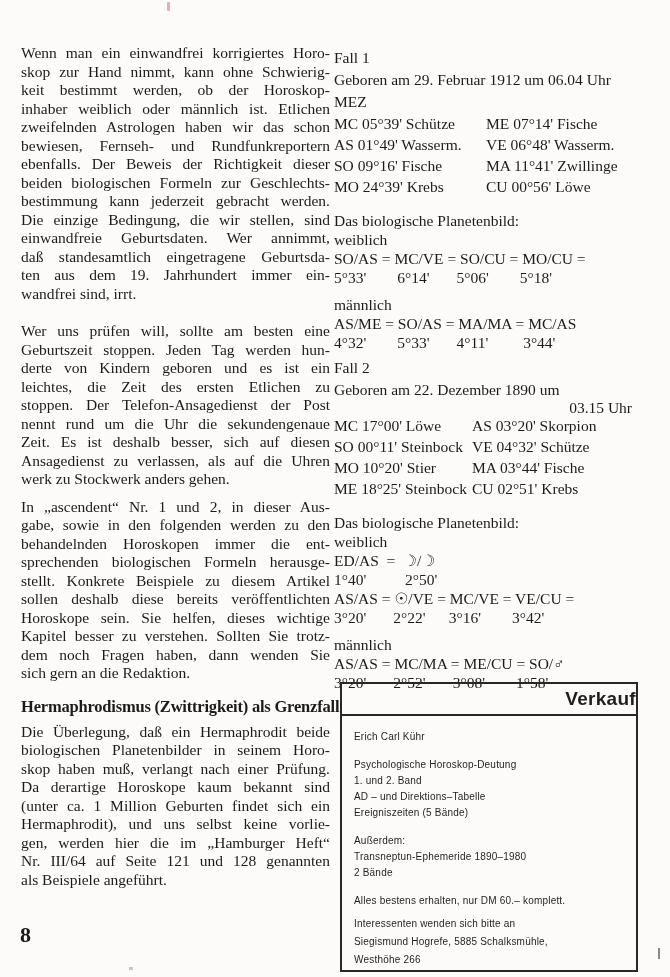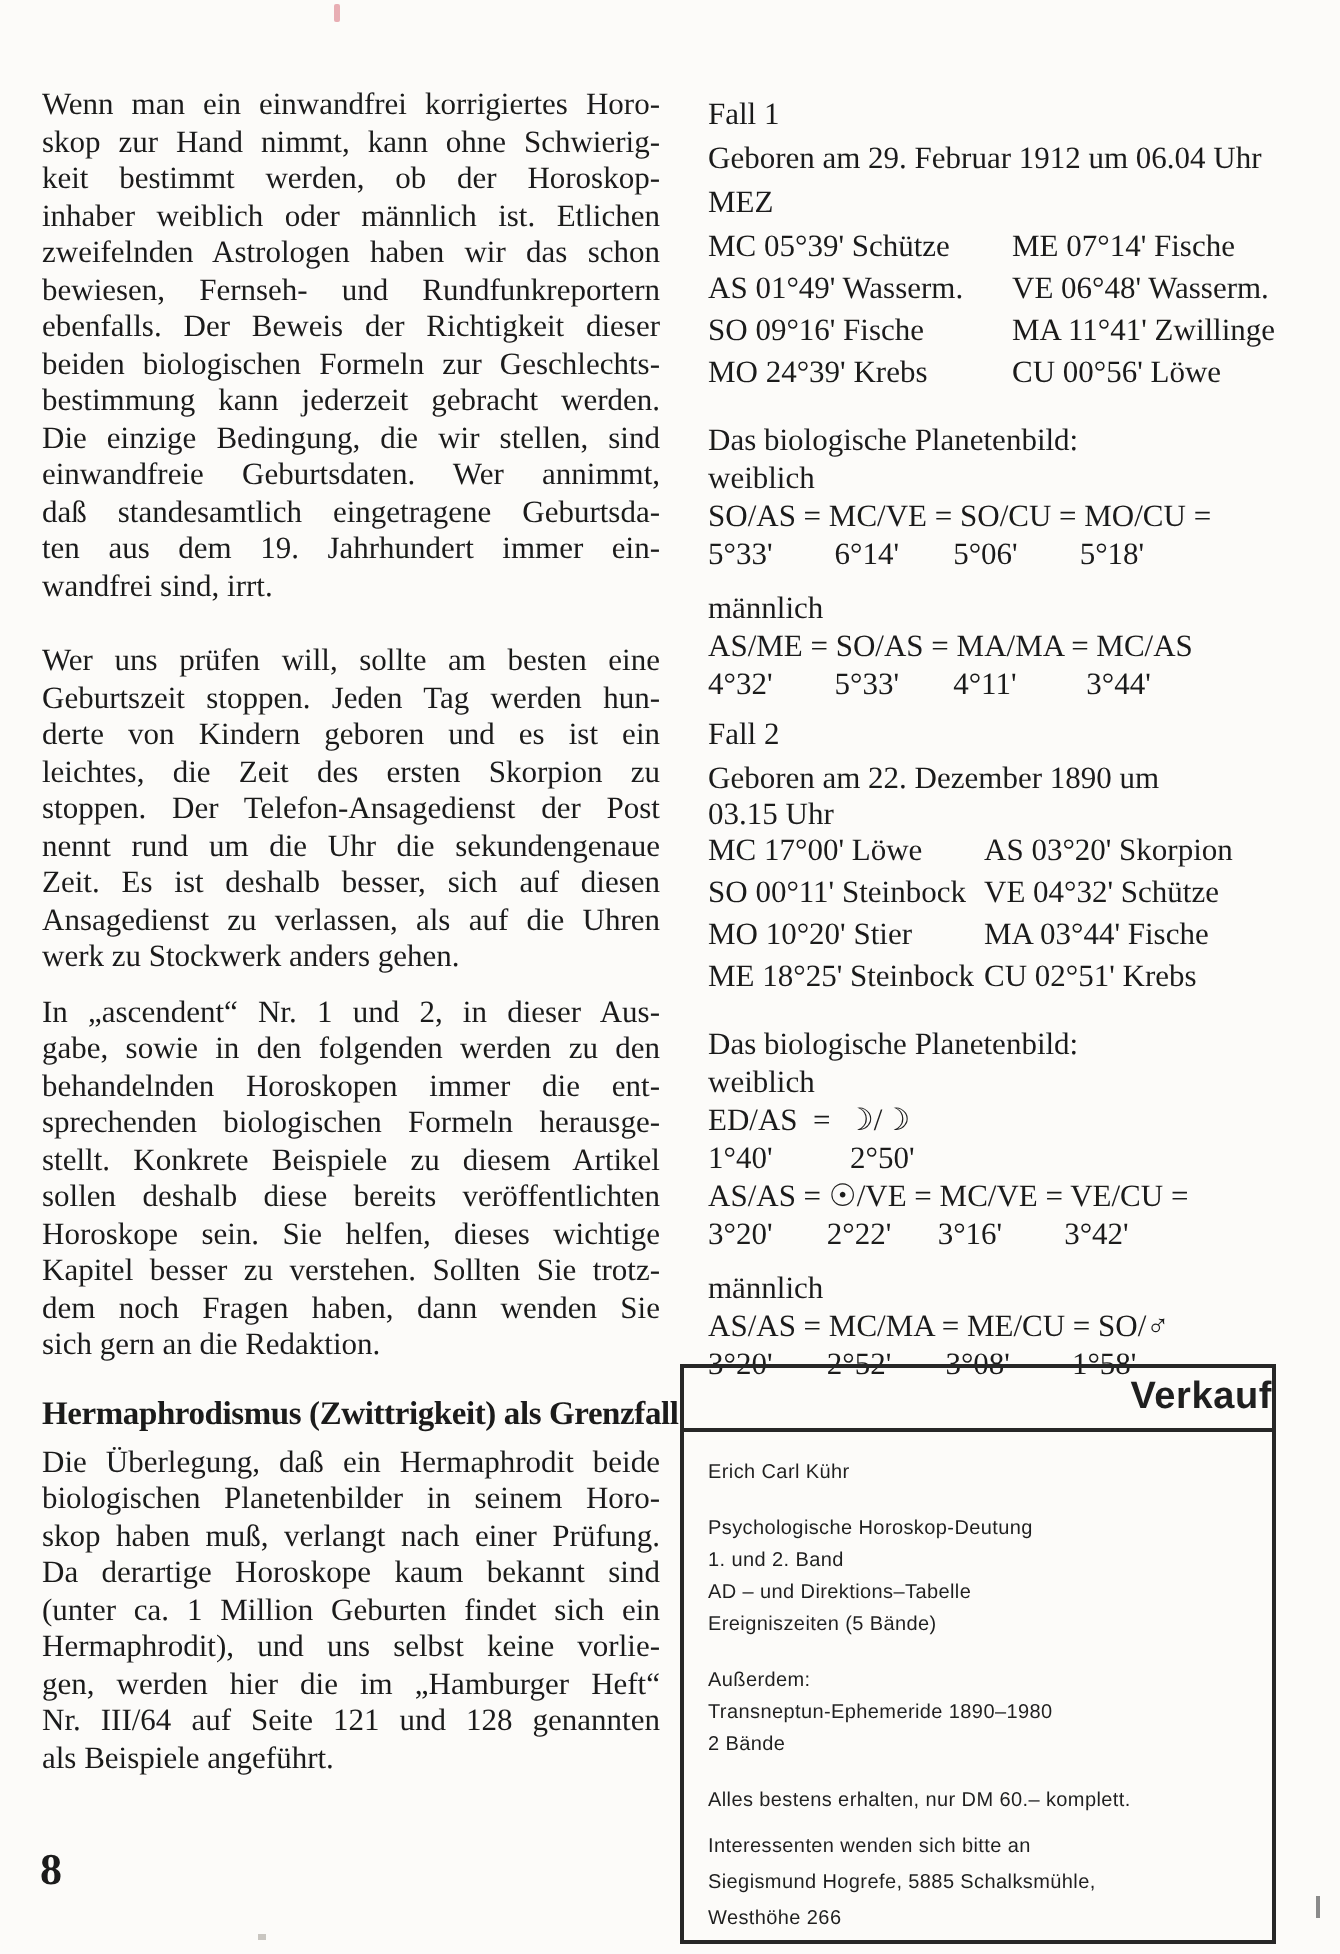--- a/index.html
+++ b/index.html
@@ -15,23 +15,23 @@
   .para1{margin-bottom:19px;}
   .para2{margin-bottom:9px;}
   .para3{margin-bottom:14px;}
   .jline{text-align:justify;text-align-last:justify;}
   .jline.last{text-align-last:left;}
   .section-heading{font-weight:bold;font-size:16.5px;line-height:19px;
     letter-spacing:-0.2px;margin:0 0 7px 0;white-space:nowrap;}
   #page-number{position:absolute;left:20px;top:922px;
     font-size:22px;font-weight:bold;}
   
-  #right-col{position:absolute;left:354px;top:47px;width:312px;font-size:15.5px;}
+  #right-col{position:absolute;left:334px;top:47px;width:312px;font-size:15.5px;}
   .hline{line-height:22px;}
-  .time-right{line-height:14px;text-align:left;padding-right:14px;}
+  .time-right{line-height:14px;text-align:right;padding-right:14px;}
   .postable{display:grid;margin:0;}
   .postable.f1{grid-template-columns:152px 1fr;}
   .postable.f2{grid-template-columns:138px 1fr;}
   .postable div{line-height:21px;white-space:nowrap;}
   .fline{line-height:19px;white-space:pre;
     font-family:"Liberation Serif","DejaVu Sans",serif;}
   .pb-label{line-height:19px;margin-top:14px;}
   .gender-m{margin-top:8px;}
   #fall2{margin-top:5px;}
   
@@ -75,21 +75,21 @@
       <div class="jline">Die einzige Bedingung, die wir stellen, sind</div>
       <div class="jline">einwandfreie Geburtsdaten. Wer annimmt,</div>
       <div class="jline">daß standesamtlich eingetragene Geburtsda-</div>
       <div class="jline">ten aus dem 19. Jahrhundert immer ein-</div>
       <div class="jline last">wandfrei sind, irrt.</div>
     </div>
   <div class="para para2">
       <div class="jline">Wer uns prüfen will, sollte am besten eine</div>
       <div class="jline">Geburtszeit stoppen. Jeden Tag werden hun-</div>
       <div class="jline">derte von Kindern geboren und es ist ein</div>
-      <div class="jline">leichtes, die Zeit des ersten Skorpion zu</div>
+      <div class="jline">leichtes, die Zeit des ersten Etlichen zu</div>
       <div class="jline">stoppen. Der Telefon-Ansagedienst der Post</div>
       <div class="jline">nennt rund um die Uhr die sekundengenaue</div>
       <div class="jline">Zeit. Es ist deshalb besser, sich auf diesen</div>
       <div class="jline">Ansagedienst zu verlassen, als auf die Uhren</div>
       <div class="jline last">werk zu Stockwerk anders gehen.</div>
     </div>
   <div class="para para3">
       <div class="jline">In „ascendent“ Nr. 1 und 2, in dieser Aus-</div>
       <div class="jline">gabe, sowie in den folgenden werden zu den</div>
       <div class="jline">behandelnden Horoskopen immer die ent-</div>

